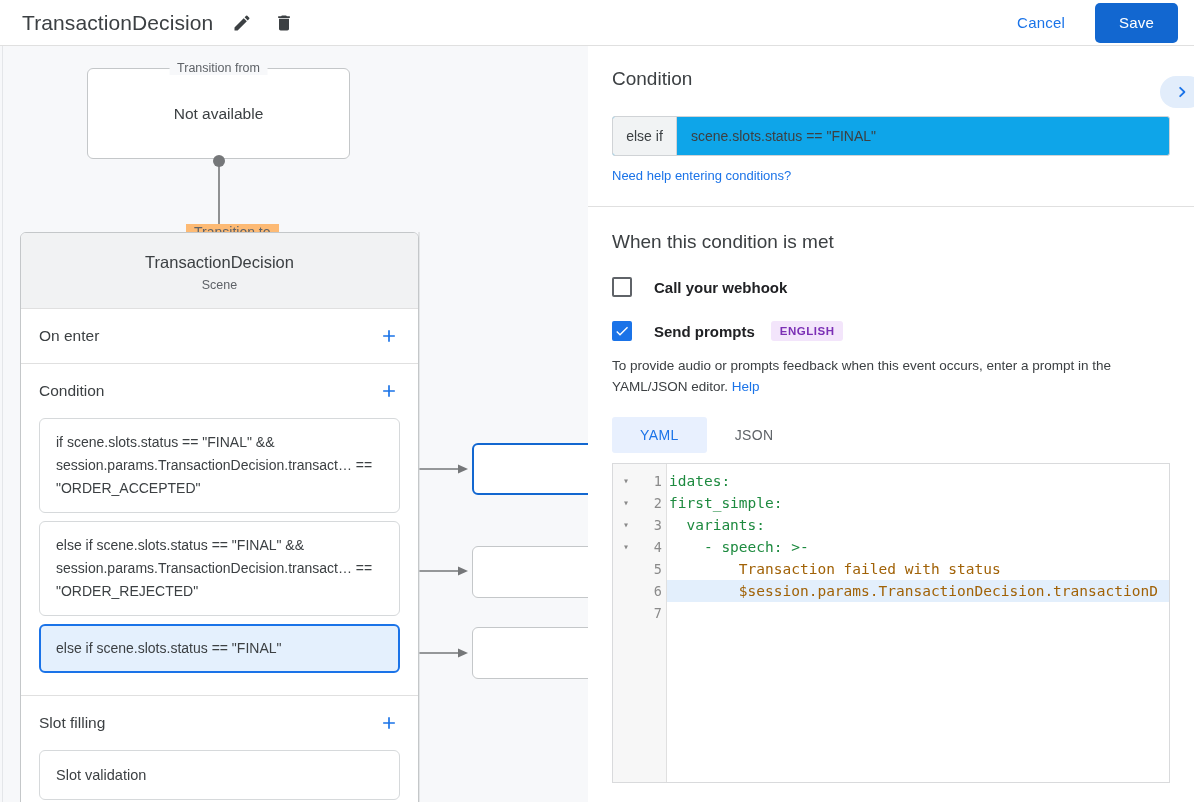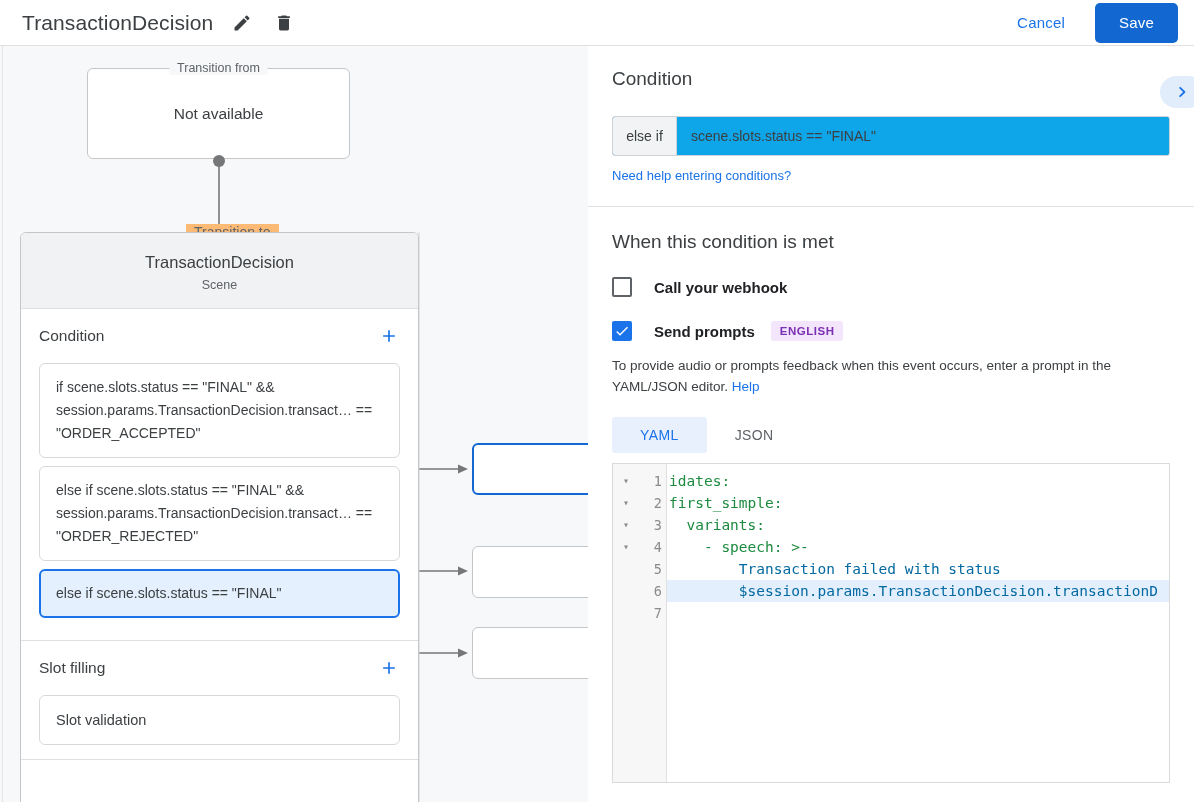--- a/index.html
+++ b/index.html
@@ -266,21 +266,21 @@
   .fold, .lnum, .cline {
     height: 22px; line-height: 22px;
     font-family: "DejaVu Sans Mono", monospace;
     font-size: 14.5px;
   }
   .fold { color: #8a8a8a; text-align: center; font-size: 10px; }
   .lnum { color: #8a8a8a; font-size: 13.5px; padding-right: 4px; }
   .cline { white-space: pre; padding-left: 2px; }
   .cline.hl { background: #e3effc; }
   .k { color: #1d8a3f; }
-  .s { color: #0369a1; }
+  .s { color: #a16207; }
 </style>
 </head>
 <body>
 
 <div id="topbar">
   <div id="page-title">TransactionDecision</div>
 
   <div class="icon-btn" id="edit-btn">
     <svg width="20" height="20" viewBox="0 0 24 24" fill="#3c4043">
       <path d="M3 17.25V21h3.75L17.81 9.94l-3.75-3.75L3 17.25zM20.71 7.04a1 1 0 0 0 0-1.41l-2.34-2.34a1 1 0 0 0-1.41 0l-1.83 1.83 3.75 3.75 1.83-1.83z"></path>
@@ -334,20 +334,30 @@
   <div class="stub-node" style="top:581px"></div>
 
   <div id="scene-legend">Transition to</div>
   <div id="scene-card">
 
     <div id="scene-head">
       <div id="scene-name">TransactionDecision</div>
       <div id="scene-sub">Scene</div>
     </div>
 
+    <div class="section">
+      <div class="section-head">
+        <div class="section-title">On enter</div>
+        <div class="plus-btn">
+          <svg width="20" height="20" viewBox="0 0 24 24" fill="#1a73e8">
+              <path d="M19 13h-6v6h-2v-6H5v-2h6V5h2v6h6v2z"></path>
+            </svg>
+        </div>
+      </div>
+    </div>
 
     <div class="section">
       <div class="section-head">
         <div class="section-title">Condition</div>
         <div class="plus-btn">
           <svg width="20" height="20" viewBox="0 0 24 24" fill="#1a73e8">
               <path d="M19 13h-6v6h-2v-6H5v-2h6V5h2v6h6v2z"></path>
             </svg>
         </div>
       </div>

